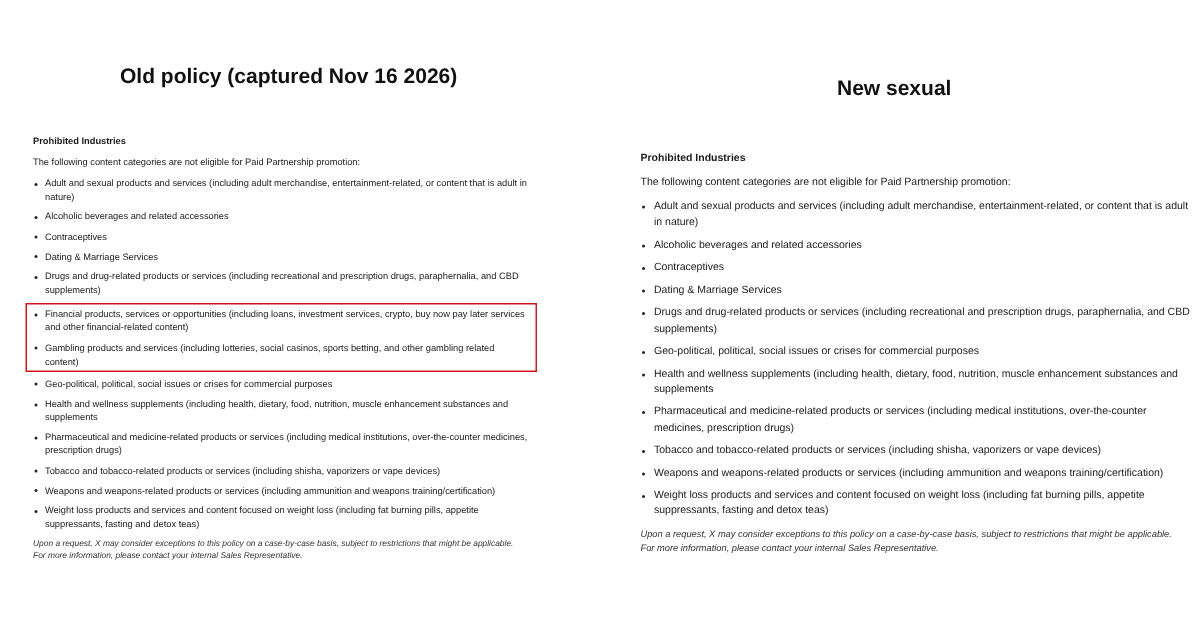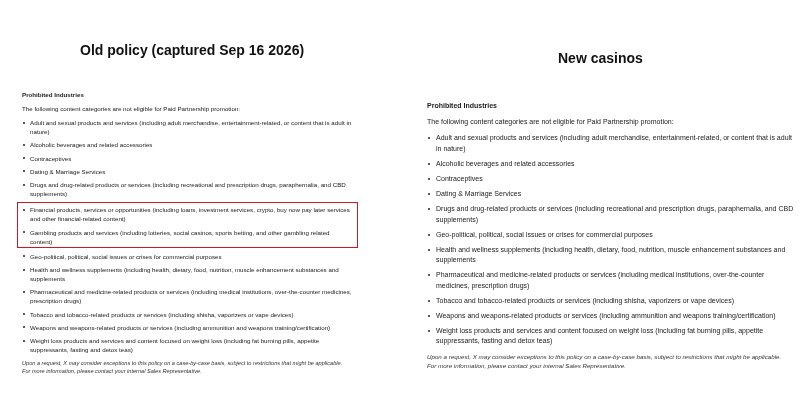--- a/index.html
+++ b/index.html
@@ -25,21 +25,21 @@
   .panel-right li::before { top: 4px; }
   .highlight-box { border: 1.5px solid #d0161f; margin-left: -5px; padding: 2px 4px 1px 4px; margin-right: -6px; margin-bottom: 4px; }
   .highlight-box li:last-child { margin-bottom: 0; }
   .footnote { font-style: italic; font-size: 5.6px; line-height: 8px; color: #333; margin-top: 1px; }
   .panel-right .footnote { font-size: 6.2px; line-height: 9px; }
 </style>
 </head>
 <body>
 
 <div class="panel panel-left">
-  <div class="heading">Old policy (captured Sep 16 2026)</div>
+  <div class="heading">Old policy (captured Nov 16 2026)</div>
   <div class="doc">
     <div class="section-title">Prohibited Industries</div>
     <div class="intro">The following content categories are not eligible for Paid Partnership promotion:</div>
     <ul>
       <li>Adult and sexual products and services (including adult merchandise, entertainment-related, or content that is adult in nature)</li>
       <li>Alcoholic beverages and related accessories</li>
       <li>Contraceptives</li>
       <li>Dating &amp; Marriage Services</li>
       <li>Drugs and drug-related products or services (including recreational and prescription drugs, paraphernalia, and CBD supplements)</li>
     </ul>
@@ -58,21 +58,21 @@
       <li>Weight loss products and services and content focused on weight loss (including fat burning pills, appetite suppressants, fasting and detox teas)</li>
     </ul>
     <div class="footnote">
       <div>Upon a request, X may consider exceptions to this policy on a case-by-case basis, subject to restrictions that might be applicable.</div>
       <div>For more information, please contact your internal Sales Representative.</div>
     </div>
   </div>
 </div>
 
 <div class="panel panel-right">
-  <div class="heading">New casinos</div>
+  <div class="heading">New sexual</div>
   <div class="doc">
     <div class="section-title">Prohibited Industries</div>
     <div class="intro">The following content categories are not eligible for Paid Partnership promotion:</div>
     <ul>
       <li>Adult and sexual products and services (including adult merchandise, entertainment-related, or content that is adult in nature)</li>
       <li>Alcoholic beverages and related accessories</li>
       <li>Contraceptives</li>
       <li>Dating &amp; Marriage Services</li>
       <li>Drugs and drug-related products or services (including recreational and prescription drugs, paraphernalia, and CBD supplements)</li>
       <li>Geo-political, political, social issues or crises for commercial purposes</li>

